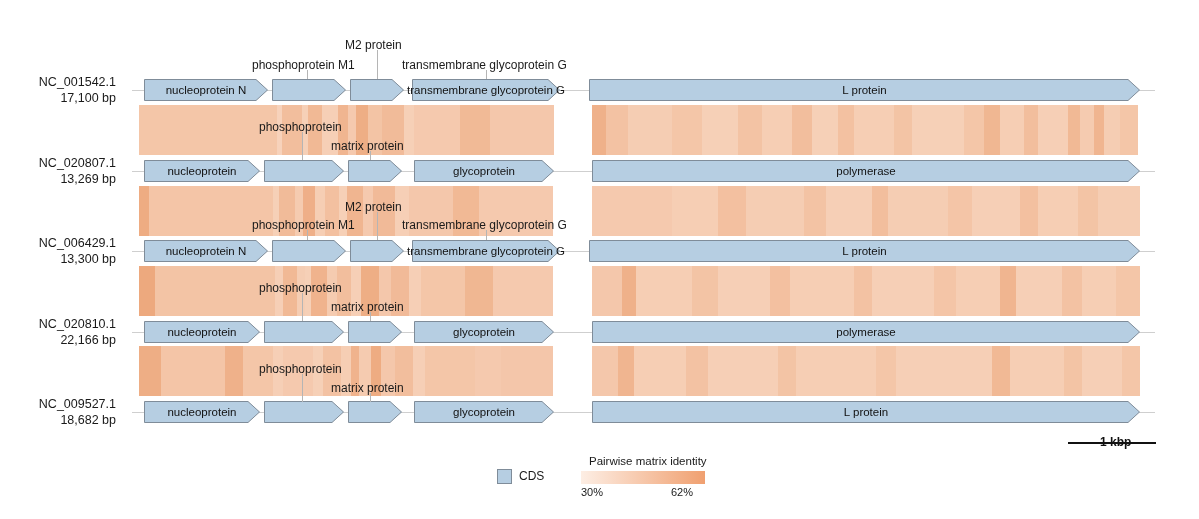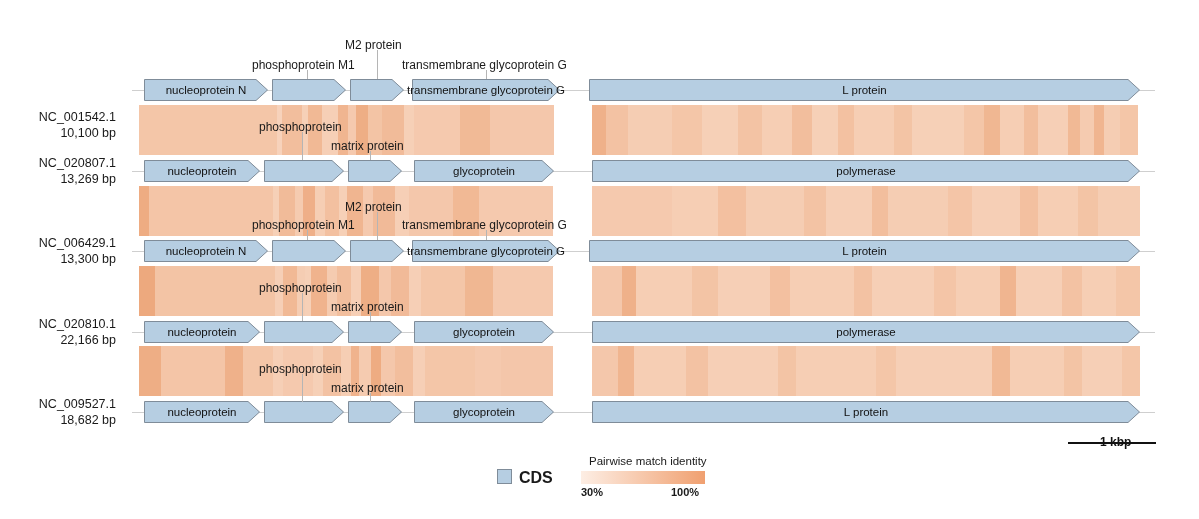--- a/index.html
+++ b/index.html
@@ -25,39 +25,39 @@
   .bandarea{position:absolute;overflow:hidden;}
   .stripe{position:absolute;top:0;bottom:0;}
 
   
   .genanno{position:absolute;font-size:12px;color:#1a1a1a;white-space:nowrap;}
   .leader{position:absolute;width:1px;background:#b5b5b5;}
 
   
   .legend-cds-box{position:absolute;width:15px;height:15px;background:#b6cee2;
                   border:1px solid #7f8c99;box-sizing:border-box;}
-  .legend-cds-text{position:absolute;font-size:16px;font-weight:bold;}
+  .legend-cds-text{position:absolute;font-size:12px;}
   .legend-grad-title{position:absolute;font-size:11.5px;color:#1a1a1a;}
   .legend-grad{position:absolute;height:13px;
      background:linear-gradient(to right,#fdeee4,#f0a070);}
-  .legend-tick{position:absolute;font-size:11px;color:#1a1a1a;font-weight:bold;}
+  .legend-tick{position:absolute;font-size:11px;color:#1a1a1a;}
 
   
   .scale-text{position:absolute;font-size:12px;font-weight:bold;color:#111;}
   .scale-line{position:absolute;height:2px;background:#111;}
 </style>
 </head>
 <body>
 
 <div id="stage">
 
   <div id="rowlabels">
-      <div class="rowlabel" style="left: 20px; top: 74px; margin-top: 35px;">
+      <div class="rowlabel" style="left: 20px; top: 74px;">
         <span class="acc">NC_001542.1</span>
-        <span class="bp">10,100 bp</span>
+        <span class="bp">17,100 bp</span>
       </div>
       <div class="rowlabel" style="left: 20px; top: 155px;">
         <span class="acc">NC_020807.1</span>
         <span class="bp">13,269 bp</span>
       </div>
       <div class="rowlabel" style="left: 20px; top: 235px;">
         <span class="acc">NC_006429.1</span>
         <span class="bp">13,300 bp</span>
       </div>
       <div class="rowlabel" style="left: 20px; top: 316px; text-align: right;">
@@ -385,20 +385,20 @@
       <div class="leader" style="left: 370px; top: 312px; height: 9px;"></div>
       <div class="genanno" style="left: 259px; top: 362px;">phosphoprotein</div>
       <div class="leader" style="left: 302px; top: 374px; height: 28px;"></div>
       <div class="genanno" style="left: 331px; top: 381px;">matrix protein</div>
       <div class="leader" style="left: 370px; top: 393px; height: 9px;"></div>
     </div>
 
   <div class="legend-cds-box" style="left:497px;top:469px;"></div>
   <div class="legend-cds-text" style="left:519px;top:469px;">CDS</div>
 
-  <div class="legend-grad-title" style="left:589px;top:455px;">Pairwise match identity</div>
+  <div class="legend-grad-title" style="left:589px;top:455px;">Pairwise matrix identity</div>
   <div class="legend-grad" id="gradbar" style="left: 581px; top: 471px; width: 124px; background: linear-gradient(to right, rgb(253, 238, 228), rgb(240, 160, 112));"></div>
   <div class="legend-tick" style="left:581px;top:486px;">30%</div>
-  <div class="legend-tick" style="left:671px;top:486px;">100%</div>
+  <div class="legend-tick" style="left:671px;top:486px;">62%</div>
 
   <div class="scale-text" style="left:1080px;top:435px;margin-left:20px;">1 kbp</div>
   <div class="scale-line" style="left:1068px;top:442px;width:88px;"></div>
 </div>
 
 </body></html>

